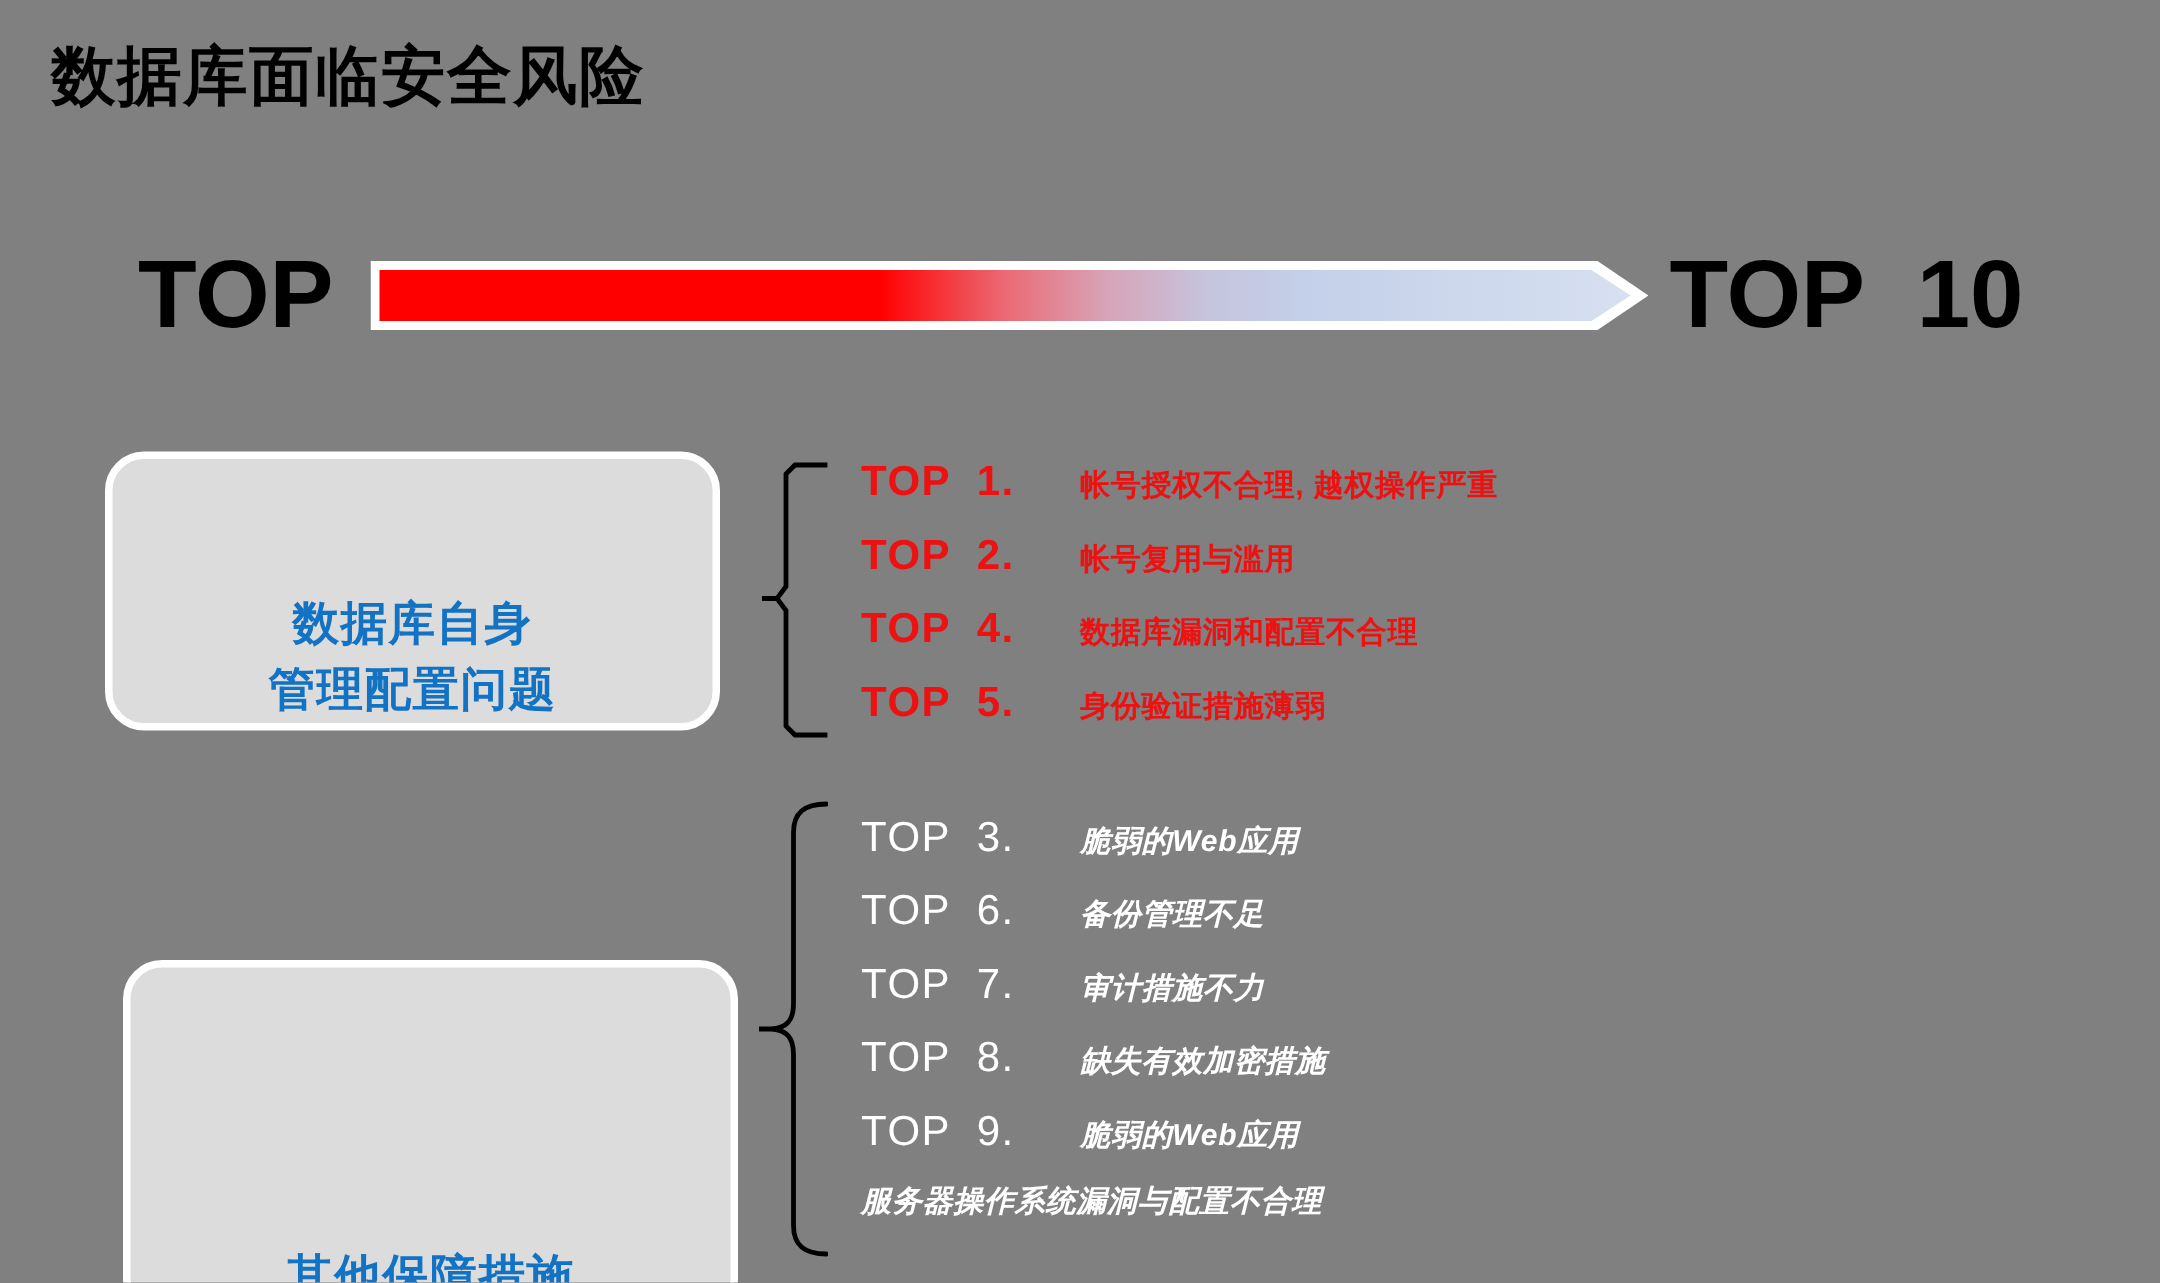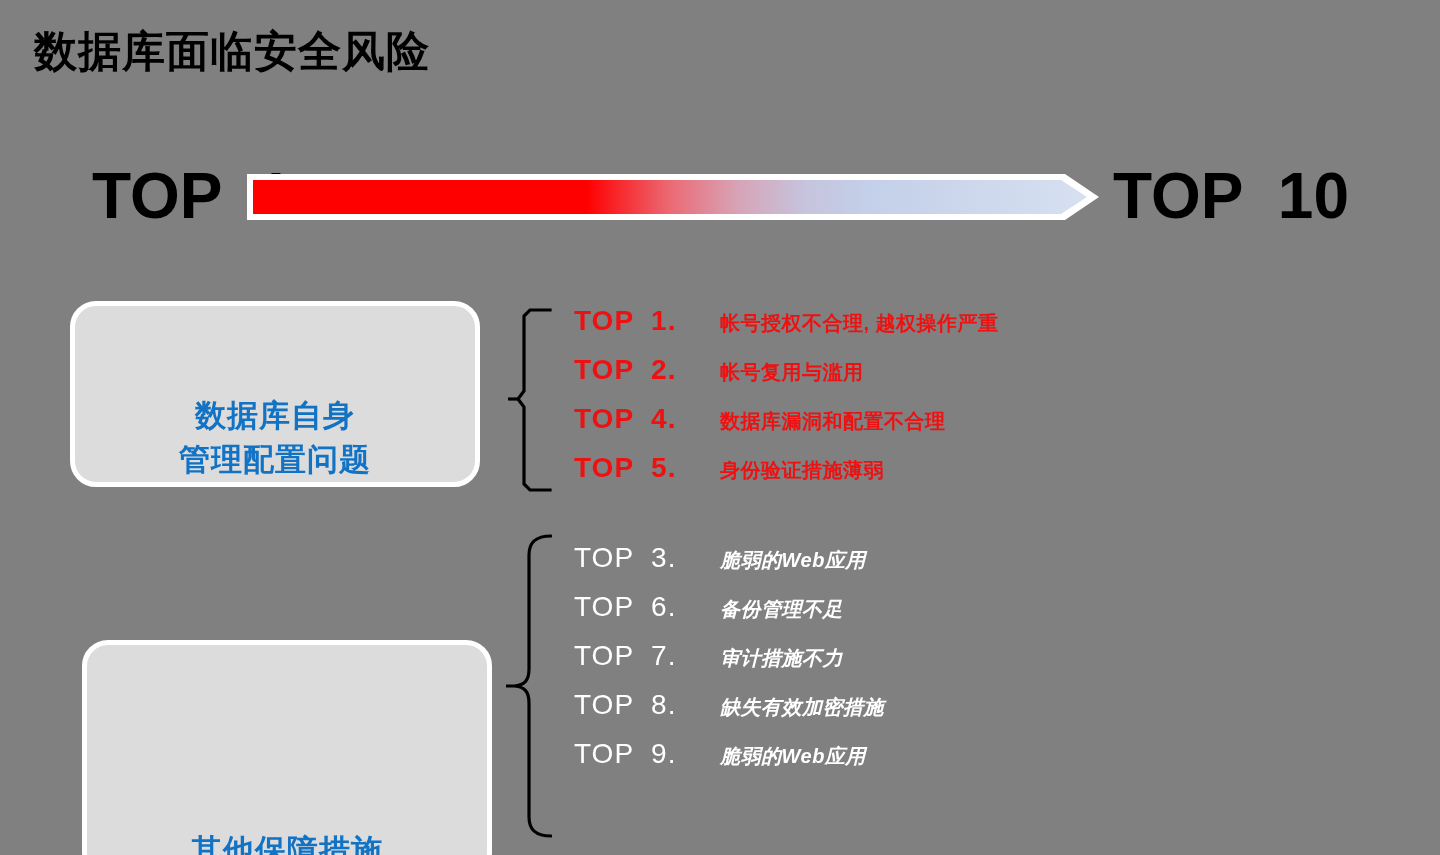--- a/index.html
+++ b/index.html
@@ -224,14 +224,15 @@
   </div>
   <div class="risk-row">
     <span class="risk-rank">TOP  8.</span>
     <span class="risk-text">缺失有效加密措施</span>
   </div>
   <div class="risk-row">
     <span class="risk-rank">TOP  9.</span>
     <span class="risk-text">脆弱的Web应用</span>
   </div>
   <div class="risk-row">
+    <span class="risk-text">服务器操作系统漏洞与配置不合理</span>
   </div>
 </div>
 
 </body></html>

